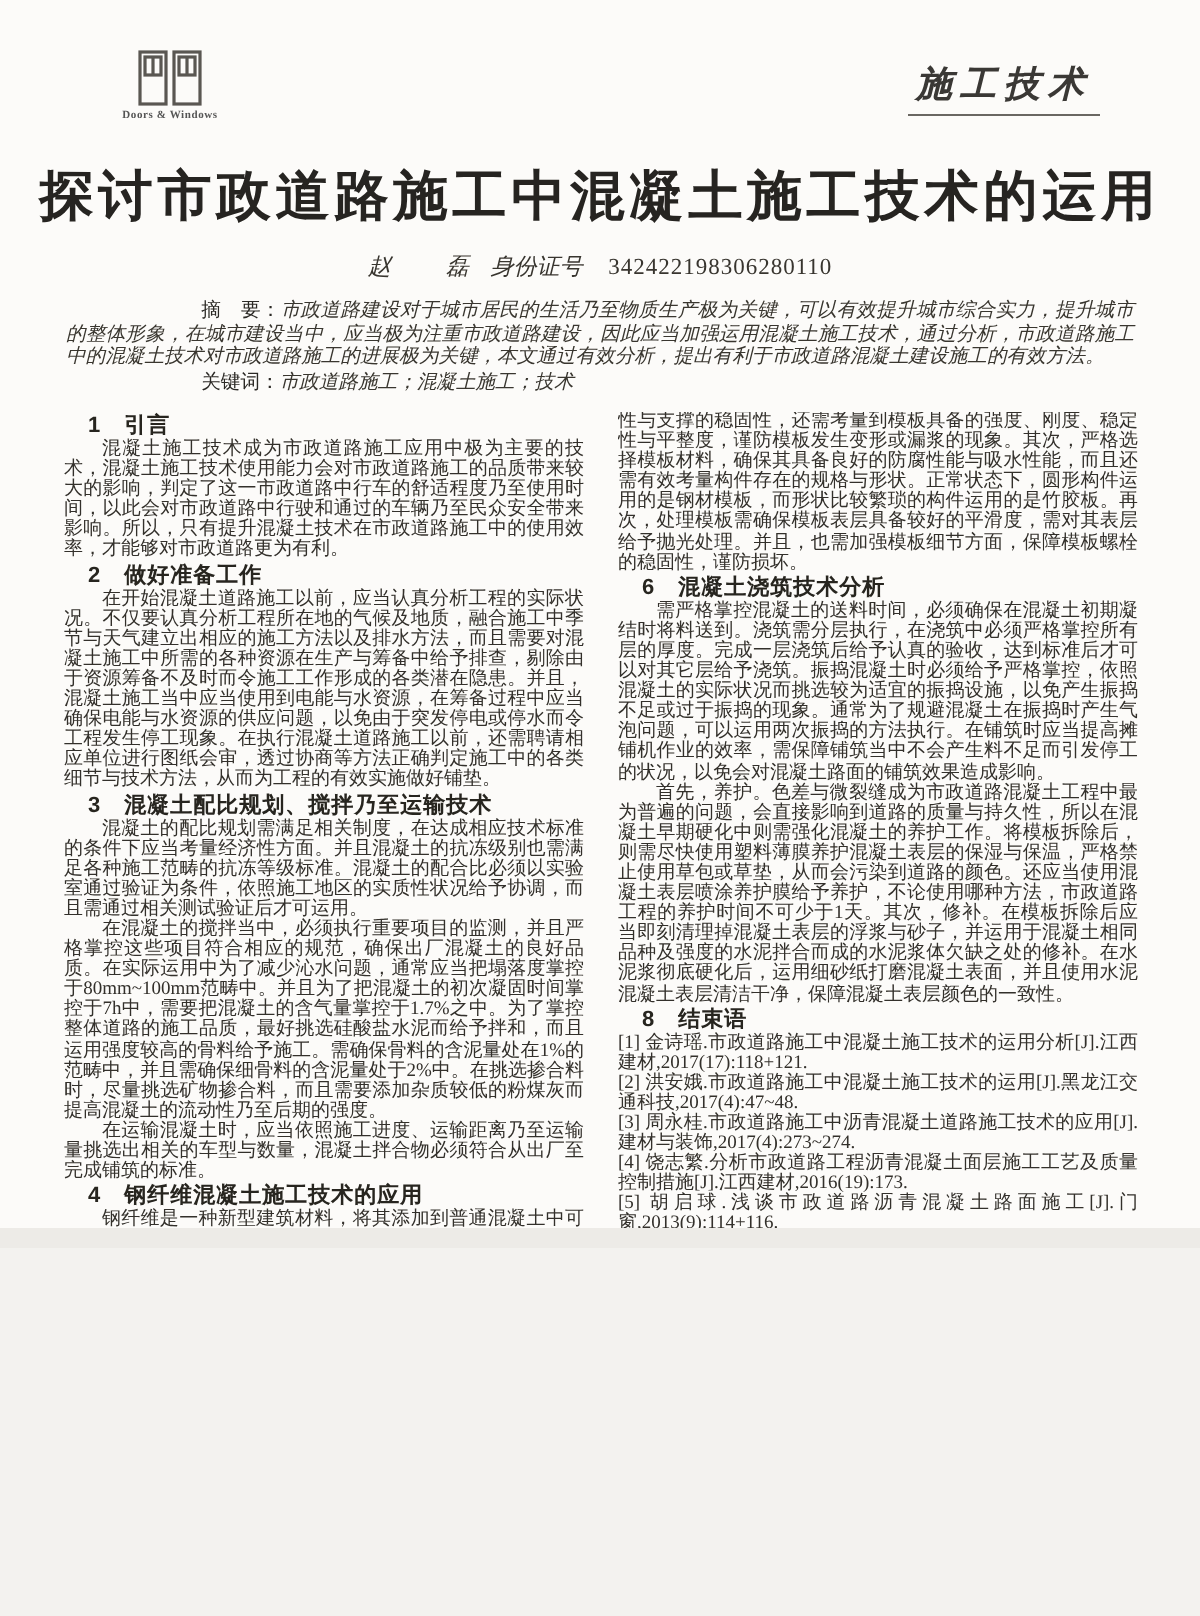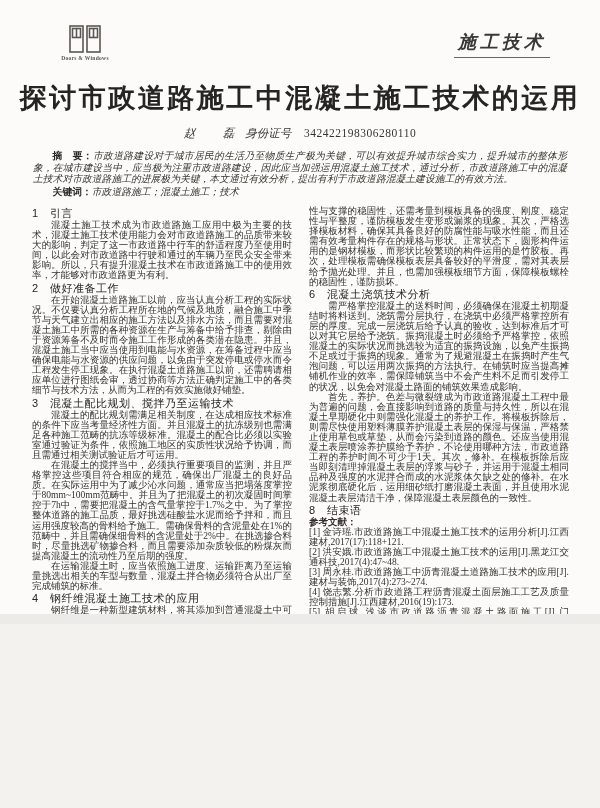--- a/index.html
+++ b/index.html
@@ -35,34 +35,34 @@
   .byline .author{letter-spacing:8px;font-style:italic;}
   .byline .idlabel{font-style:italic;margin-right:10px;}
   .byline .idnum{letter-spacing:.5px;text-align:center;}
   
   .abstract{
     position:absolute;left:33px;top:150px;width:534px;
     font-size:9.8px;line-height:11.7px;text-align:justify;color:#39362f;
     font-style:italic;
   }
   .abstract .lead{text-indent:2em;}
-  .abstract b{font-style:normal;font-weight:bold;color:#2b2925;}
+  .abstract b{font-style:normal;font-weight:normal;color:#2b2925;margin-left:48px;}
   .keywords{text-indent:2em;margin-top:1px;}
   
   .columns{
     position:absolute;left:32px;top:206px;width:537px;height:546px;
     display:flex;gap:17px;overflow:hidden;
   }
   .col{width:260px;height:546px;overflow:hidden;
     font-size:9.5px;line-height:10.1px;text-align:justify;color:#33302b;}
   .col p{margin:0;}
   .col .heading{
     font-family:"Liberation Sans","DejaVu Sans",sans-serif;
-    font-size:11px;line-height:12px;font-weight:normal;color:#27251f;
-    padding:1px 0 1px 0;letter-spacing:.5px;
+    font-size:11px;line-height:12px;font-weight:bold;color:#27251f;
+    padding:1px 0 1px 0;letter-spacing:.5px;margin-left:12px;
   }
   .col .para{text-indent:2em;}
   .col .cont{text-indent:0;}
   .col .refhead{font-weight:bold;text-indent:0;}
   .col .ref{text-indent:0;}
   
   .rule{position:absolute;left:30px;right:30px;top:755px;border-top:1.6px solid #4a4742;}
   .pageno{position:absolute;left:46px;top:759px;font-size:13px;color:#2c2a26;
     font-family:"Liberation Sans","DejaVu Sans",sans-serif;}
   .issue{position:absolute;right:38px;top:761px;font-size:12.5px;font-weight:normal;color:#a21caf;
@@ -127,21 +127,20 @@
         <p class="para">钢纤维是一种新型建筑材料，将其添加到普通混凝土中可以有效分散混凝土所受的外部载荷，以此提高混凝土存在的强度与韧性，以此提高混凝土道路的使用时间。钢纤维混凝土的道路表层可以较薄，并且无需添加或少量添加的纵向缝，相对比而言，横向缝较少，具备良好的冻融性乃至耐磨性，对道路构造的提高极为重要，已经大量运用于市政道路施工当中。在使用钢纤维混凝土给予道路施工时，必须确保钢纤维分布的均匀性。在钢纤维混凝土给予搅拌前必须透过相应的设备将其有效分散，而且需尽可能挑选一些直径较粗、具备良好综合性能的钢纤维混凝土。</p>
         <p class="heading">5　混凝土模板施工技术的分析</p>
         <p class="para">首先，需正确设计模板，有效考量模板安装与拆卸的便利</p>
       </div>
     <div class="col">
         <p class="cont">性与支撑的稳固性，还需考量到模板具备的强度、刚度、稳定性与平整度，谨防模板发生变形或漏浆的现象。其次，严格选择模板材料，确保其具备良好的防腐性能与吸水性能，而且还需有效考量构件存在的规格与形状。正常状态下，圆形构件运用的是钢材模板，而形状比较繁琐的构件运用的是竹胶板。再次，处理模板需确保模板表层具备较好的平滑度，需对其表层给予抛光处理。并且，也需加强模板细节方面，保障模板螺栓的稳固性，谨防损坏。</p>
         <p class="heading">6　混凝土浇筑技术分析</p>
         <p class="para">需严格掌控混凝土的送料时间，必须确保在混凝土初期凝结时将料送到。浇筑需分层执行，在浇筑中必须严格掌控所有层的厚度。完成一层浇筑后给予认真的验收，达到标准后才可以对其它层给予浇筑。振捣混凝土时必须给予严格掌控，依照混凝土的实际状况而挑选较为适宜的振捣设施，以免产生振捣不足或过于振捣的现象。通常为了规避混凝土在振捣时产生气泡问题，可以运用两次振捣的方法执行。在铺筑时应当提高摊铺机作业的效率，需保障铺筑当中不会产生料不足而引发停工的状况，以免会对混凝土路面的铺筑效果造成影响。</p>
         <p class="para">首先，养护。色差与微裂缝成为市政道路混凝土工程中最为普遍的问题，会直接影响到道路的质量与持久性，所以在混凝土早期硬化中则需强化混凝土的养护工作。将模板拆除后，则需尽快使用塑料薄膜养护混凝土表层的保湿与保温，严格禁止使用草包或草垫，从而会污染到道路的颜色。还应当使用混凝土表层喷涂养护膜给予养护，不论使用哪种方法，市政道路工程的养护时间不可少于1天。其次，修补。在模板拆除后应当即刻清理掉混凝土表层的浮浆与砂子，并运用于混凝土相同品种及强度的水泥拌合而成的水泥浆体欠缺之处的修补。在水泥浆彻底硬化后，运用细砂纸打磨混凝土表面，并且使用水泥混凝土表层清洁干净，保障混凝土表层颜色的一致性。</p>
         <p class="heading">8　结束语</p>
-        <p class="refhead">参考文献：</p>
         <p class="ref">[1] 金诗瑶.市政道路施工中混凝土施工技术的运用分析[J].江西建材,2017(17):118+121.</p>
         <p class="ref">[2] 洪安娥.市政道路施工中混凝土施工技术的运用[J].黑龙江交通科技,2017(4):47~48.</p>
         <p class="ref">[3] 周永桂.市政道路施工中沥青混凝土道路施工技术的应用[J].建材与装饰,2017(4):273~274.</p>
         <p class="ref">[4] 饶志繁.分析市政道路工程沥青混凝土面层施工工艺及质量控制措施[J].江西建材,2016(19):173.</p>
         <p class="ref">[5] 胡启球.浅谈市政道路沥青混凝土路面施工[J].门窗,2013(9):114+116.</p>
         <p class="ref">[6] 熊佳.市政道路工程清水混凝土外观设计与施工工艺结合[J].交通节能与环保,2013(2):75~78.</p>
       </div>
   </div>
 
   <div class="rule"></div>

